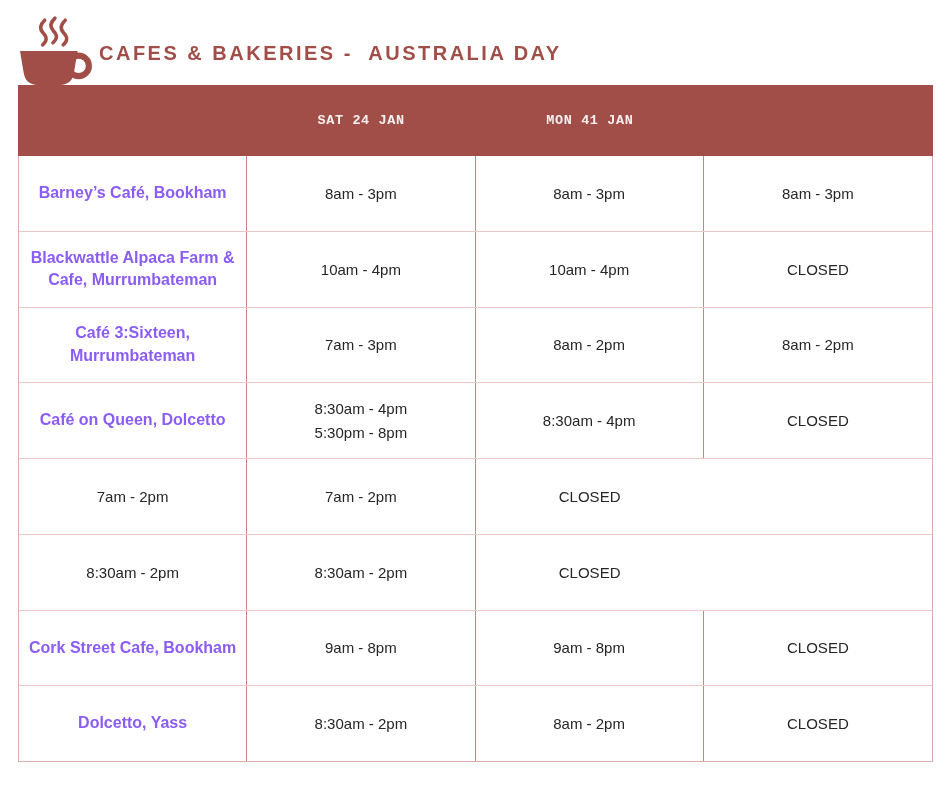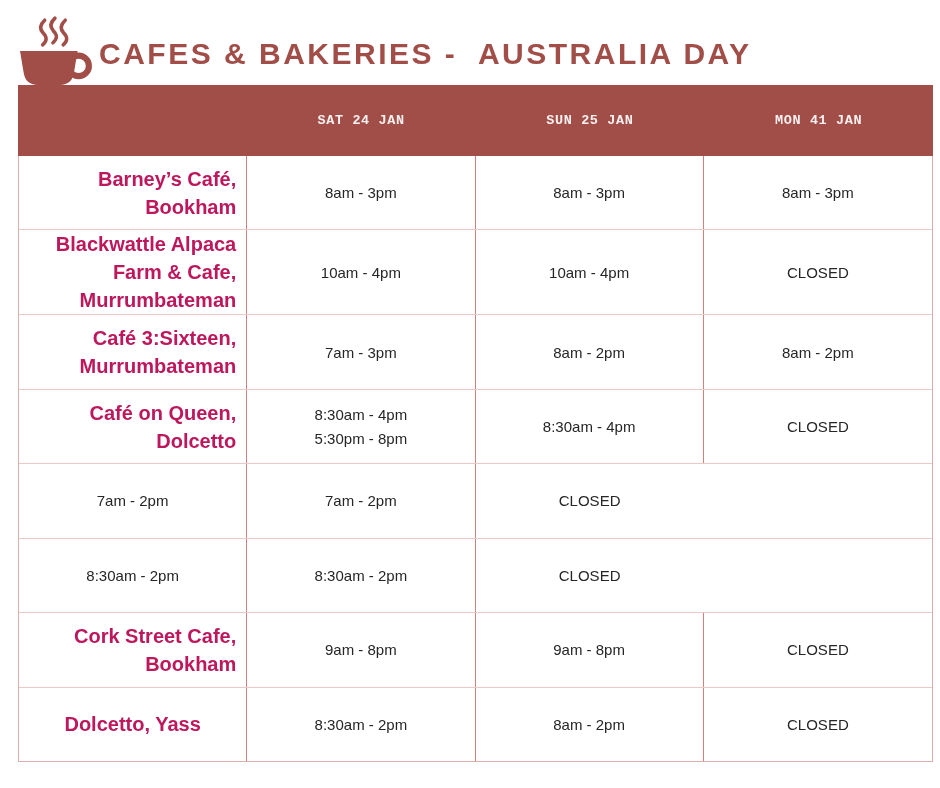--- a/index.html
+++ b/index.html
@@ -14,21 +14,21 @@
     position:absolute;top:0;left:0;width:940px;height:85px;
     background:#ffffff;
   }
   .cup-wrap{
     position:absolute;left:14px;top:14px;width:84px;height:74px;
   }
   .page-title{
     position:absolute;left:99px;top:0;height:85px;right:0;
     display:flex;align-items:center;
     padding-top:22px;box-sizing:border-box;
-    font-weight:bold;font-size:30px;letter-spacing:2.5px;
+    font-weight:bold;font-size:20px;letter-spacing:2.5px;
     color:#A14D48;white-space:pre;text-align:right;
   }
   .sched-table{
     position:absolute;left:18px;top:85px;width:915px;height:677px;
     display:flex;flex-direction:column;box-sizing:border-box;
   }
   .thead{
     display:flex;height:71px;flex:0 0 71px;
     background:#A14D48;
     font-family:Liberation Mono, monospace;
@@ -48,21 +48,21 @@
   }
   .row:last-child{border-bottom:none;}
   .cell{
     width:25%;display:flex;align-items:center;justify-content:center;
     text-align:center;box-sizing:border-box;
     border-right:1px solid #CF827D;
     padding:0 10px;
   }
   .cell:last-child{border-right:none;}
   .name{
-    font-weight:bold;font-size:20px;color:#be185d;line-height:1.4;text-align:right;
+    font-weight:bold;font-size:16px;color:#8b5cf6;line-height:1.4;
   }
   .time{
     font-size:15px;color:#262626;line-height:1.55;white-space:pre-line;
   }
 </style>
 </head>
 <body>
 
 <div class="masthead">
   <div class="cup-wrap">
@@ -76,21 +76,20 @@
       <path d="M5 36 h56 l-3.5 21 q-1.8 12 -13.5 12 h-22 q-11.7 0 -13.5 -12 Z" fill="#A14D48"></path>
     </svg>
   </div>
   <div class="page-title">CAFES &amp; BAKERIES -  AUSTRALIA DAY</div>
 </div>
 
 <div class="sched-table">
   <div class="thead">
     <div class="th"></div>
     <div class="th">SAT 24 JAN</div>
-    <div class="th">SUN 25 JAN</div>
     <div class="th">MON 41 JAN</div>
   </div>
   <div class="tbody">
     <div class="row">
       <div class="cell name">Barney’s Café, Bookham</div>
       <div class="cell time">8am - 3pm</div>
       <div class="cell time">8am - 3pm</div>
       <div class="cell time">8am - 3pm</div>
     </div>
     <div class="row">

